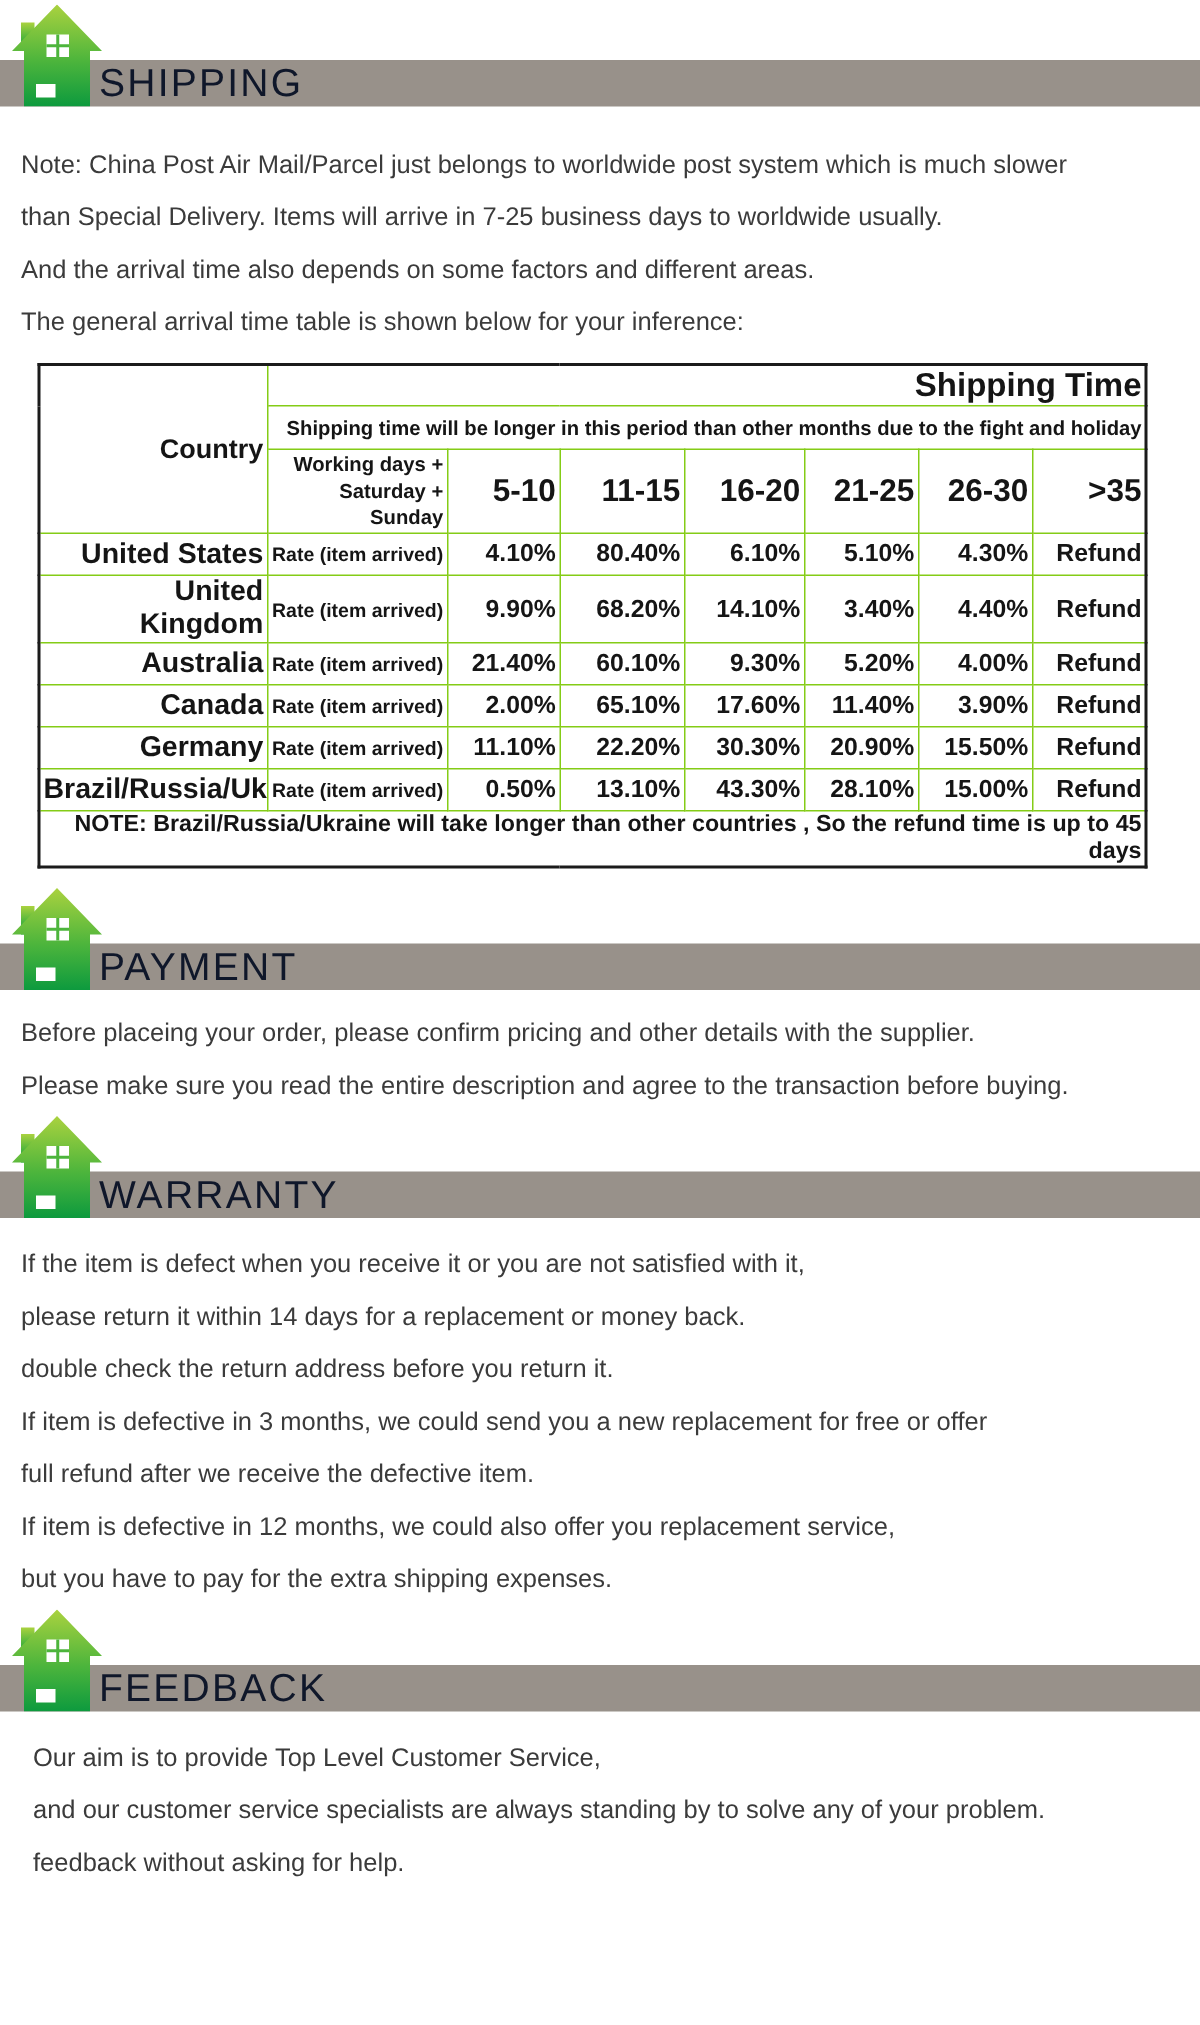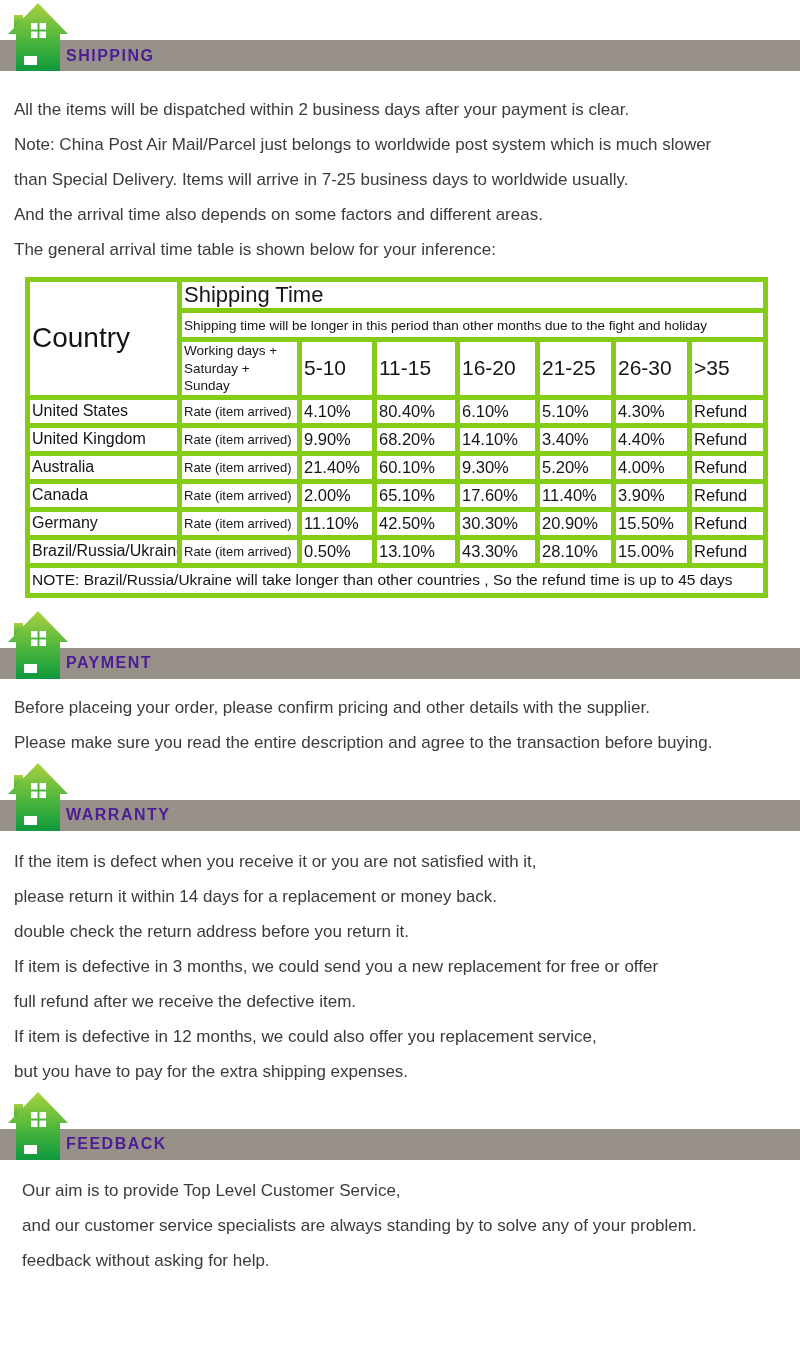--- a/index.html
+++ b/index.html
@@ -2,42 +2,42 @@
 <html><head>
 <meta charset="utf-8">
 <style>
   * { margin:0; padding:0; box-sizing:border-box; }
   html,body { width:800px; height:1350px; overflow:hidden; background:#ffffff;
     font-family:"Liberation Sans", sans-serif; color:#3b3b3b; }
 
   .section-header { position:relative; height:76px; }
   .banner { position:absolute; left:0; right:0; top:40px; height:31px;
     background:#98918a; display:flex; align-items:center; padding-left:66px; }
-  .banner-title { color:#4c1d95; font-size:16px; font-weight:700; letter-spacing:1.5px; }
+  .banner-title { color:#0f172a; font-size:26px; font-weight:400; letter-spacing:1.5px; }
   .house { position:absolute; left:8px; top:3px; width:60px; height:70px; z-index:2; }
 
   .para { margin-left:14px; }
   .para .line { font-size:17px; line-height:35px; white-space:nowrap; color:#3b3b3b; }
   .para-shipping { margin:16px 0 0 14px; }
   .para-payment  { margin:6px 0 0 14px; }
   .para-warranty { margin:8px 0 0 14px; }
   .para-feedback { margin:8px 0 0 22px; }
 
   .hdr-payment  { margin-top:10px; }
 
   table.ship-table { border-collapse:collapse; table-layout:fixed; width:738px;
     margin:10px 0 0 25px; border:2px solid #1b1b1b; color:#151515; }
-  table.ship-table td { border:5px solid #84cc16; text-align:left;
-    vertical-align:middle; padding:0 2px; overflow:hidden; }
+  table.ship-table td { border:1px solid #84cc16; text-align:right;
+    vertical-align:middle; padding:0 2px; overflow:hidden;font-weight:bold; }
   td.t-title  { font-size:22px; height:27px; }
   td.t-sub    { font-size:13.5px; height:29px; }
-  td.c-head   { font-size:28px; }
+  td.c-head   { font-size:18px; }
   td.wd-label { font-size:13.5px; line-height:1.3; height:56px; }
   td.range    { font-size:21px; }
-  td.c-name   { font-size:16px; height:28px; }
+  td.c-name   { font-size:19px; height:28px; }
   td.rate-lbl { font-size:13px; }
   td.val      { font-size:16.5px; }
   td.note-row { font-size:15.5px; height:30px; }
 </style>
 </head>
 <body>
 
 <svg width="0" height="0" style="position:absolute" aria-hidden="true">
   <defs>
     <linearGradient id="hg" x1="0" y1="0" x2="0" y2="1">
@@ -58,21 +58,20 @@
       <polygon points="30,0 60,31 52,31 52,68 8,68 8,31 0,31" fill="url(#hg)"></polygon>
       <rect x="23" y="20" width="15" height="15" fill="#ffffff"></rect>
       <line x1="30.5" y1="20" x2="30.5" y2="35" stroke="#4db53c" stroke-width="2"></line>
       <line x1="23" y1="27.5" x2="38" y2="27.5" stroke="#4db53c" stroke-width="2"></line>
       <rect x="16" y="53" width="13" height="9" fill="#ffffff"></rect>
     </svg>
   </span>
 </div>
 
 <div class="para para-shipping">
-  <div class="line">All the items will be dispatched within 2 business days after your payment is clear.</div>
   <div class="line">Note: China Post Air Mail/Parcel just belongs to worldwide post system which is much slower</div>
   <div class="line">than Special Delivery. Items will arrive in 7-25 business days to worldwide usually.</div>
   <div class="line">And the arrival time also depends on some factors and different areas.</div>
   <div class="line">The general arrival time table is shown below for your inference:</div>
 </div>
 
 <table class="ship-table">
   <colgroup>
     <col style="width:152px">
       <col style="width:120px">
@@ -138,21 +137,21 @@
     <td class="val">65.10%</td>
     <td class="val">17.60%</td>
     <td class="val">11.40%</td>
     <td class="val">3.90%</td>
     <td class="val">Refund</td>
   </tr>
   <tr>
     <td class="c-name">Germany</td>
     <td class="rate-lbl">Rate (item arrived)</td>
     <td class="val">11.10%</td>
-    <td class="val">42.50%</td>
+    <td class="val">22.20%</td>
     <td class="val">30.30%</td>
     <td class="val">20.90%</td>
     <td class="val">15.50%</td>
     <td class="val">Refund</td>
   </tr>
   <tr>
     <td class="c-name">Brazil/Russia/Ukraine</td>
     <td class="rate-lbl">Rate (item arrived)</td>
     <td class="val">0.50%</td>
     <td class="val">13.10%</td>

